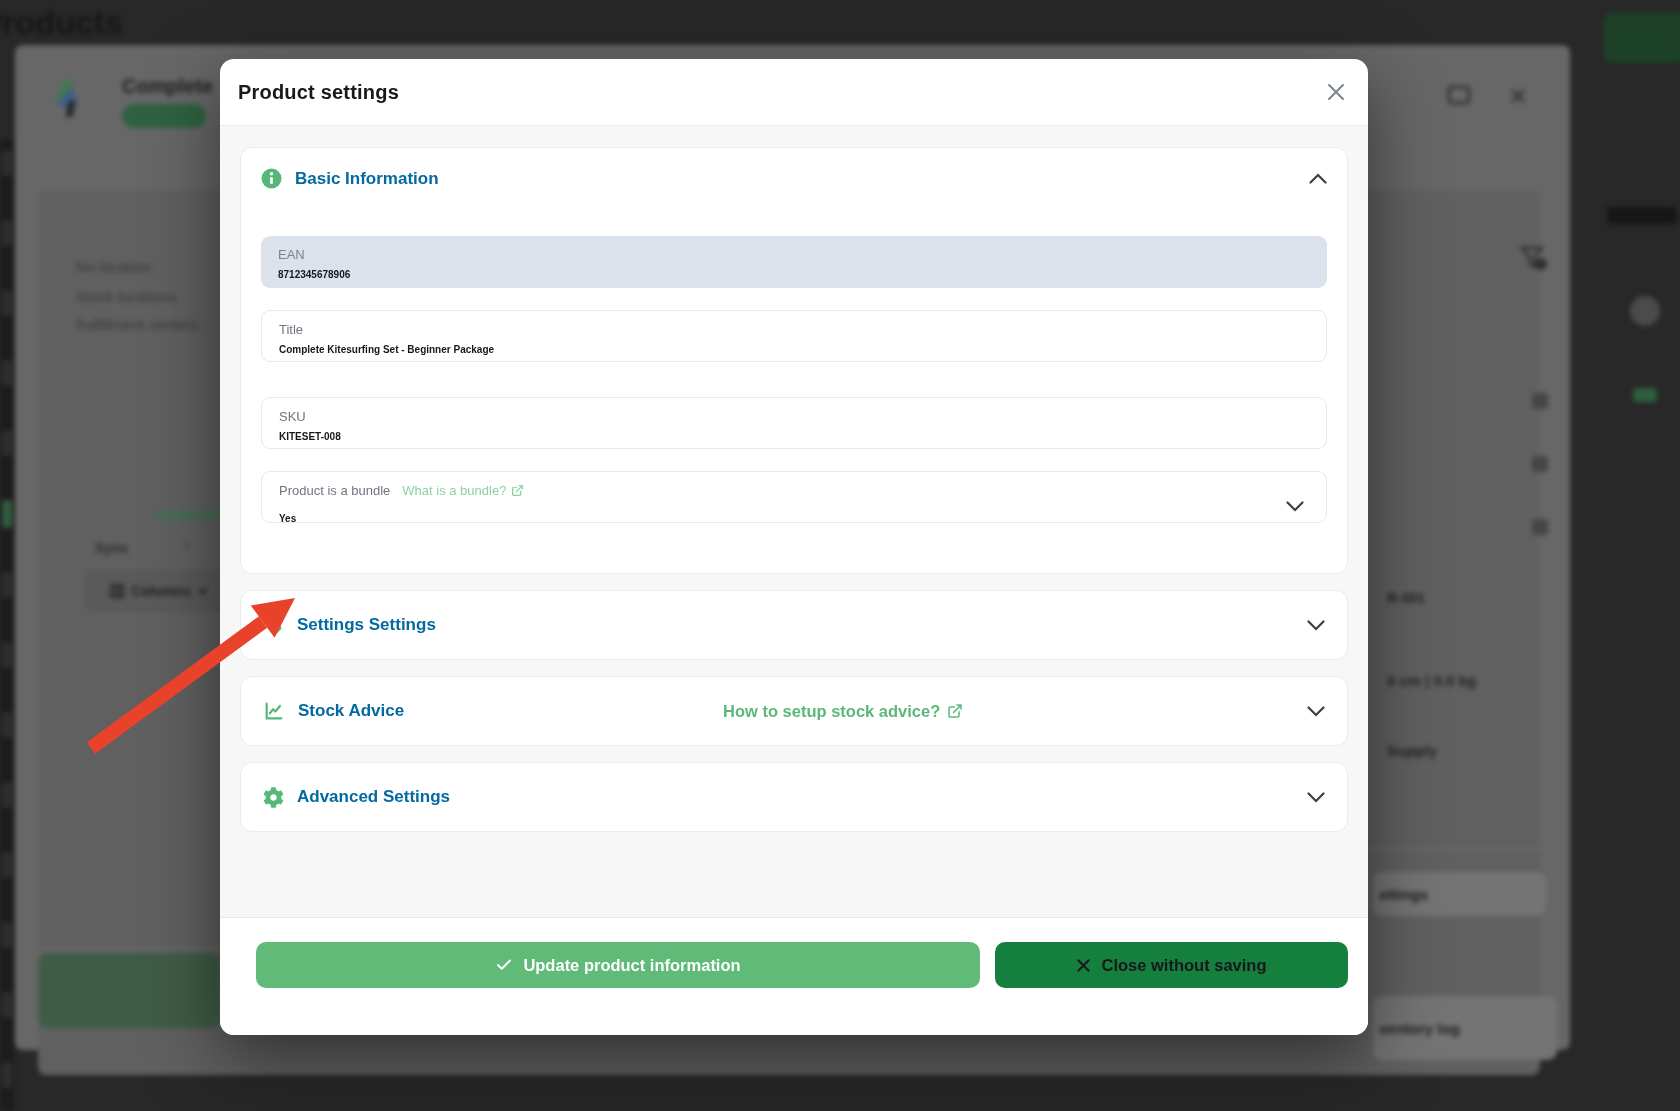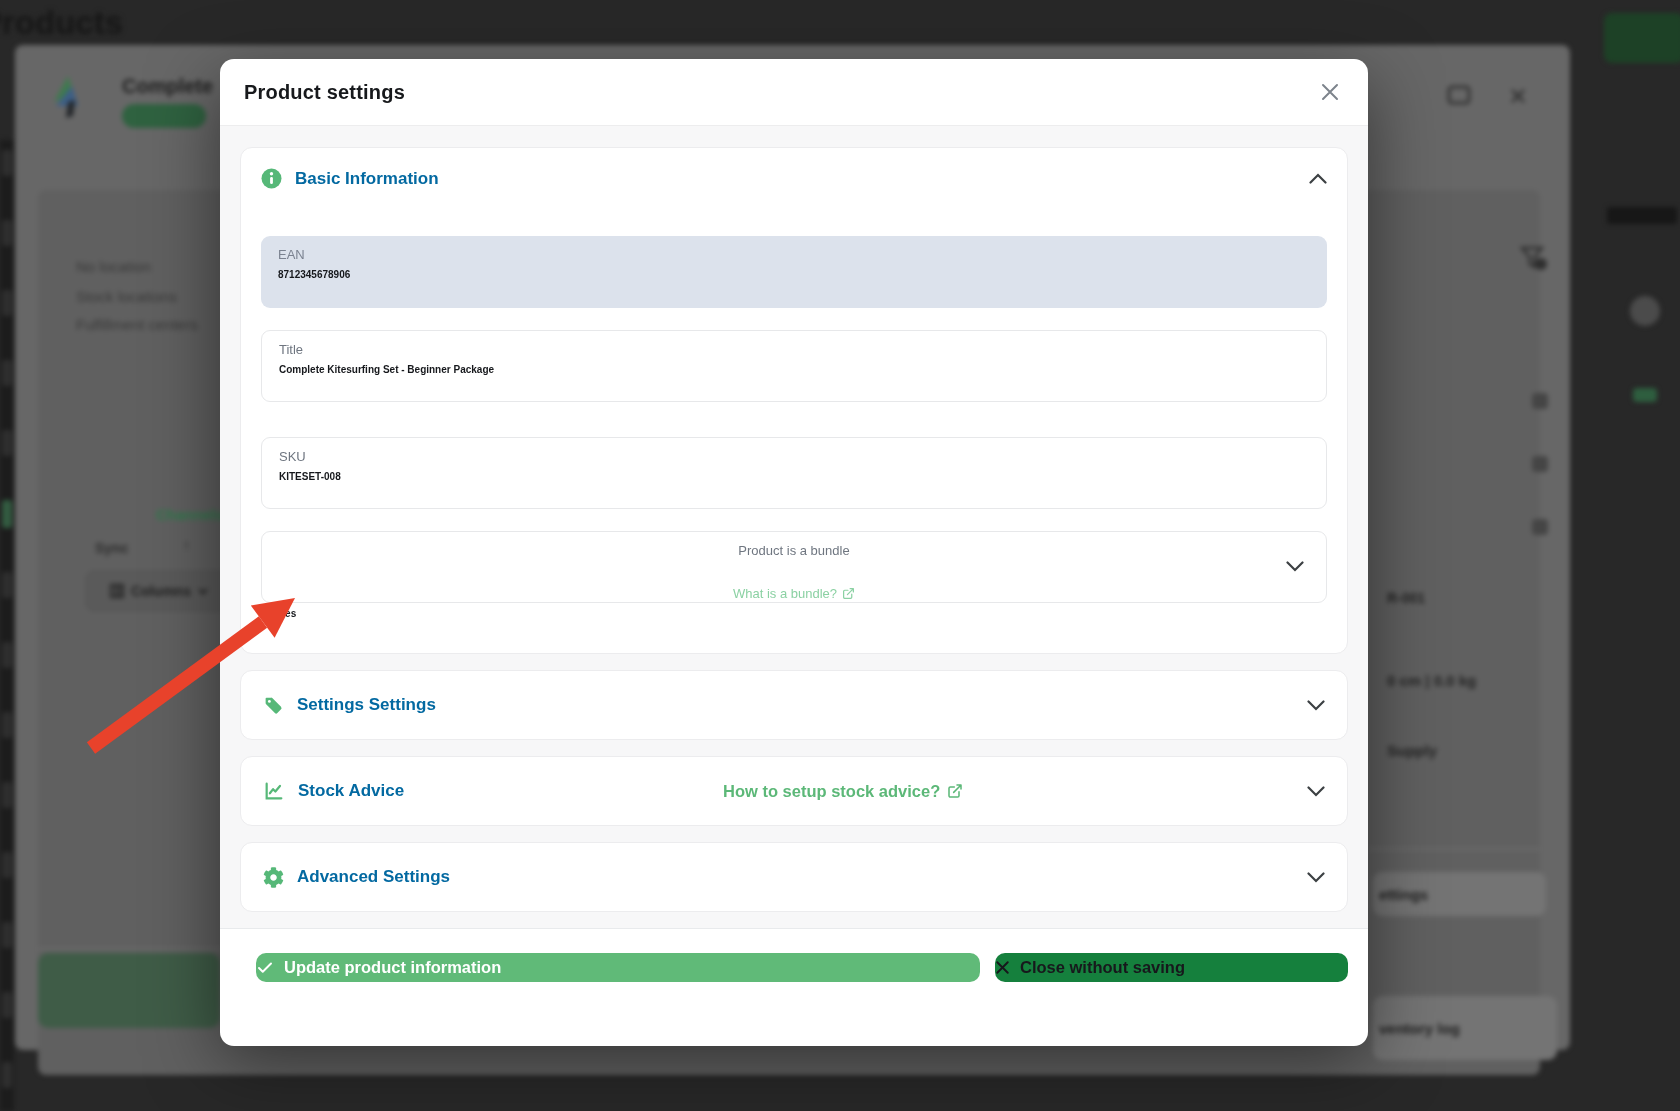--- a/index.html
+++ b/index.html
@@ -26,48 +26,48 @@
   .bg-th{font-size:14px;font-weight:700;color:#2c2c2c;}
   .bg-frag{color:#222;font-weight:700;}
   .bg-graybtn{background:#747474;border-radius:9px;color:#1d1d1d;font-weight:700;font-size:15px;
     display:flex;align-items:center;padding-left:6px;}
   .bg-greenbtn-bottom{left:23px;top:908px;width:182px;height:75px;border-radius:10px;background:#3f5c47;}
   .bg-icon{color:#3c3c3c;}
 
   
   .modal{position:absolute;left:220px;top:59px;width:1148px;height:976px;background:#fff;
     border-radius:14px;box-shadow:0 24px 70px rgba(0,0,0,.5);z-index:10;display:flex;flex-direction:column;}
-  .modal-header{height:66px;flex:0 0 66px;display:flex;align-items:center;padding:0 24px;
+  .modal-header{height:66px;flex:0 0 66px;display:flex;align-items:center;padding:0 18px;
     border-bottom:1px solid #ededee;}
   .modal-title{font-size:20px;font-weight:700;color:#17191c;letter-spacing:.2px;}
   .modal-close{margin-left:auto;width:28px;height:28px;display:flex;align-items:center;justify-content:center;
     cursor:pointer;color:#7d848c;}
   .modal-body{flex:1;background:#f7f7f8;padding:21px 20px 0 20px;border-bottom:1px solid #e8eaec;}
   .card{background:#fff;border:1px solid #ececee;border-radius:12px;}
   .card-basic{padding:20px 20px 50px 20px;margin-bottom:16px;}
   .sec-head{display:flex;align-items:center;gap:13px;}
   .sec-label{font-size:17px;font-weight:600;color:#0369a1;}
   .sec-chev{margin-left:auto;color:#3c4043;display:flex;}
   .collapsed{height:68px;display:flex;align-items:center;padding:0 22px;margin-bottom:16px;position:relative;}
-  .field{border:1px solid #e7e8ea;border-radius:9px;background:#fff;height:72px;box-sizing:border-box;
+  .field{border:1px solid #e7e8ea;border-radius:9px;background:#fff;height:52px;box-sizing:border-box;
     padding:11px 17px;margin-bottom:22px;position:relative;}
   .field-label{font-size:13px;color:#6f7680;margin-bottom:7px;}
   .field-value{font-size:10px;font-weight:700;color:#16181c;}
   .field-ean{background:#dce2ec;border:none;}
   .field-row{display:flex;gap:16px;}
   .field-row .field{flex:1;margin-top:13px;}
   .basic-gap{height:47px;}
-  .bundle-labelrow{display:flex;align-items:center;gap:28px;margin-bottom:7px;flex-direction:column;}
+  .bundle-labelrow{display:flex;align-items:center;gap:12px;margin-bottom:15px;}
   .green-link-light{font-size:13px;color:#8bd1a3;font-weight:500;display:flex;align-items:center;gap:5px;cursor:pointer;}
   .bundle-chev{position:absolute;right:22px;top:26px;color:#3c4043;}
   .stock-link{position:absolute;left:482px;top:0;height:68px;display:flex;align-items:center;gap:7px;
     font-size:16.5px;font-weight:600;color:#5cb878;cursor:pointer;}
   .modal-footer{flex:0 0 93px;display:flex;align-items:flex-start;padding:24px 20px 0 36px;gap:15px;
     background:#fff;border-radius:0 0 14px 14px;}
-  .btn{height:29px;border-radius:10px;display:flex;align-items:center;justify-content:flex-start;gap:10px;
+  .btn{height:46px;border-radius:10px;display:flex;align-items:center;justify-content:center;gap:10px;
     font-size:16.5px;font-weight:700;cursor:pointer;box-sizing:border-box;}
   .btn-update{width:724px;background:#60ba78;color:#fff;}
   .btn-closews{width:353px;background:#15803d;color:#17181c;}
 
   .arrow-layer{position:absolute;left:52px;top:578px;width:270px;height:195px;z-index:50;pointer-events:none;}
 </style>
 </head>
 <body>
 
 <div class="bg-page">

